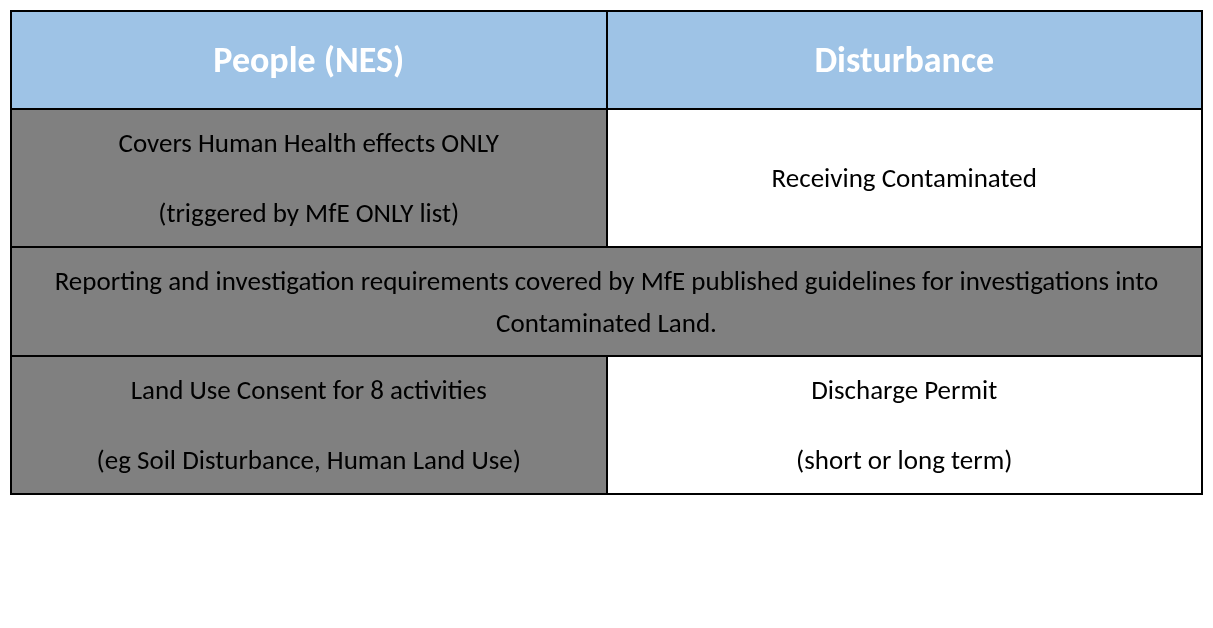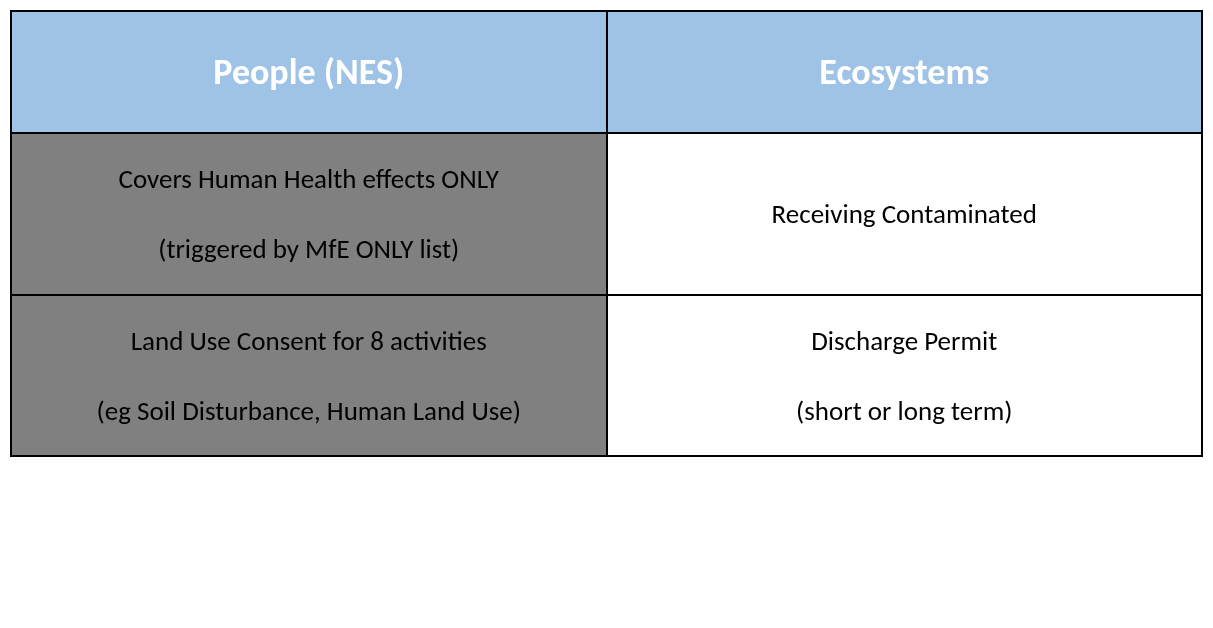--- a/index.html
+++ b/index.html
@@ -10,21 +10,21 @@
   }
   table {
     border-collapse: collapse;
     width: 1193px;
     table-layout: fixed;
   }
   th, td {
     border: 2px solid #000;
     text-align: center;
     vertical-align: middle;
-    padding: 24px 4px;
+    padding: 12px 4px;
   }
   th {
     background: #9ec3e6;
     color: #ffffff;
     font-size: 36px;
     font-weight: bold;
     height: 72px;
   }
   td {
     font-size: 27px;
@@ -48,31 +48,36 @@
     min-height: 100px;
   }
 </style>
 </head>
 <body>
 
 <table>
   <tbody>
       <tr>
     <th>People (NES)</th>
-    <th>Ecosystems</th>
+    <th>Disturbance</th>
   </tr>
   <tr>
     <td class="grey">
       <div class="two-line">
         <span>Covers Human Health effects ONLY</span>
         <span>(triggered by MfE ONLY list)</span>
       </div>
     </td>
     <td class="white">
       <span>Receiving Contaminated</span>
+    </td>
+  </tr>
+  <tr>
+    <td class="spanned" colspan="2">
+      <span>Reporting and investigation requirements covered by MfE published guidelines for investigations into Contaminated Land.</span>
     </td>
   </tr>
   <tr>
     <td class="grey">
       <div class="two-line">
         <span>Land Use Consent for 8 activities</span>
         <span>(eg Soil Disturbance, Human Land Use)</span>
       </div>
     </td>
     <td class="white">

